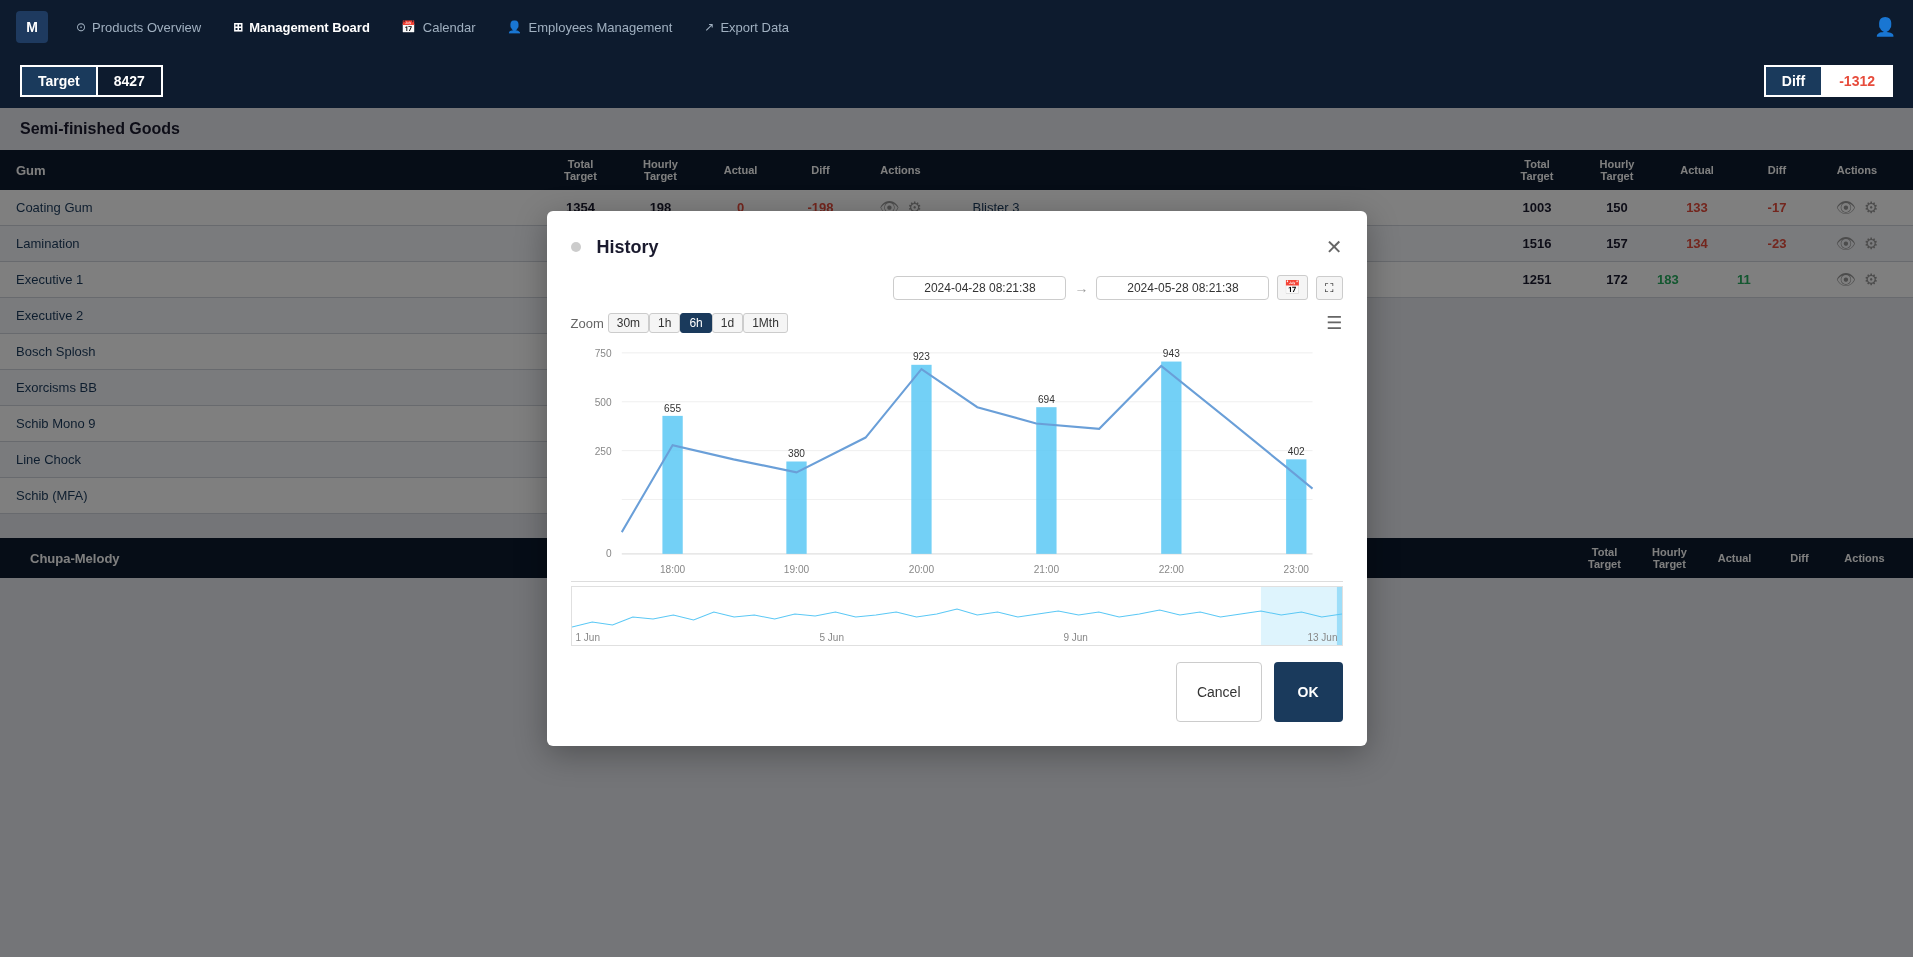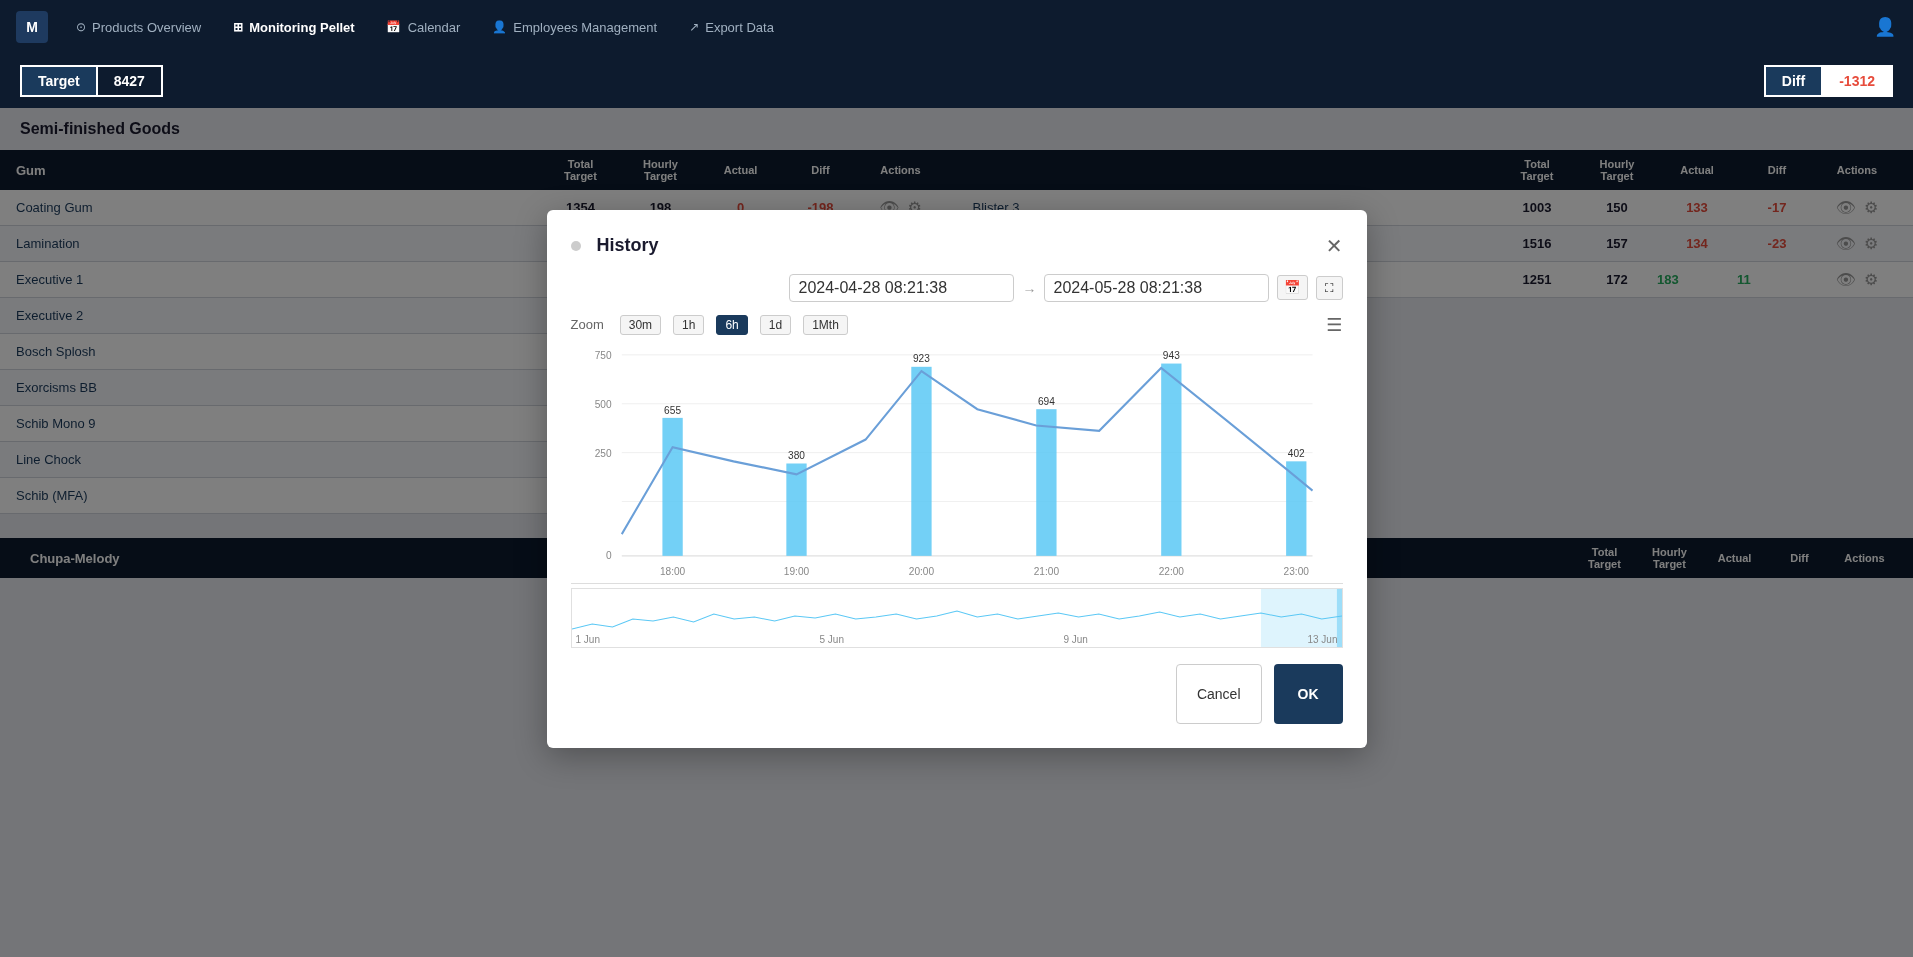--- a/index.html
+++ b/index.html
@@ -208,28 +208,29 @@
       display: flex;
       align-items: center;
       gap: 8px;
       margin-bottom: 12px;
       justify-content: flex-end;
     }
     .date-input {
       border: 1px solid #ccc;
       border-radius: 4px;
       padding: 4px 8px;
-      font-size: 16px;
+      font-size: 12px;
       color: #333;
+      text-align: center;
     }
     .date-arrow { color: #999; font-size: 14px; }
     .modal-zoom-row {
       display: flex;
       align-items: center;
-      gap: 12px;
+      gap: 0;
       margin-bottom: 8px;
     }
     .zoom-label { font-size: 13px; color: #666; margin-right: 4px; }
     .zoom-btn {
       font-size: 12px;
       padding: 2px 8px;
       border: 1px solid #ccc;
       border-radius: 3px;
       cursor: pointer;
       background: #f5f5f5;
@@ -305,21 +306,21 @@
 <body>
 
 <div class="top-nav">
   <div class="nav-logo">M</div>
   <div class="nav-item">
     <span class="nav-item-icon">⊙</span>
     <span>Products Overview</span>
   </div>
   <div class="nav-item active">
     <span class="nav-item-icon">⊞</span>
-    <span>Monitoring Pellet</span>
+    <span>Management Board</span>
   </div>
   <div class="nav-item">
     <span class="nav-item-icon">📅</span>
     <span>Calendar</span>
   </div>
   <div class="nav-item">
     <span class="nav-item-icon">👤</span>
     <span>Employees Management</span>
   </div>
   <div class="nav-item">

